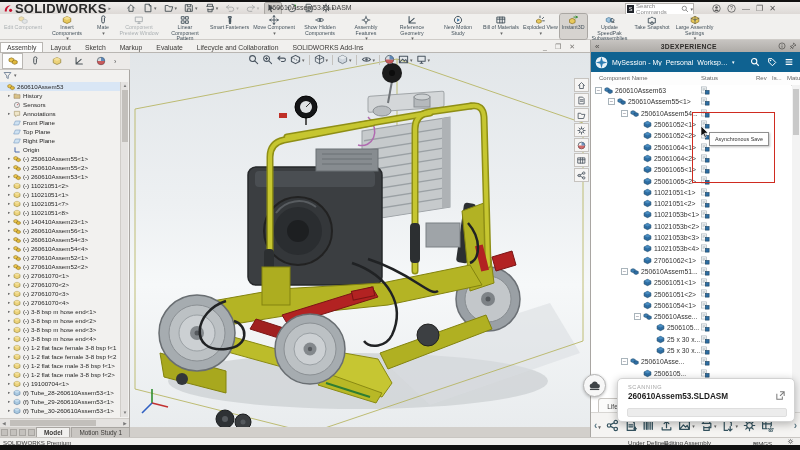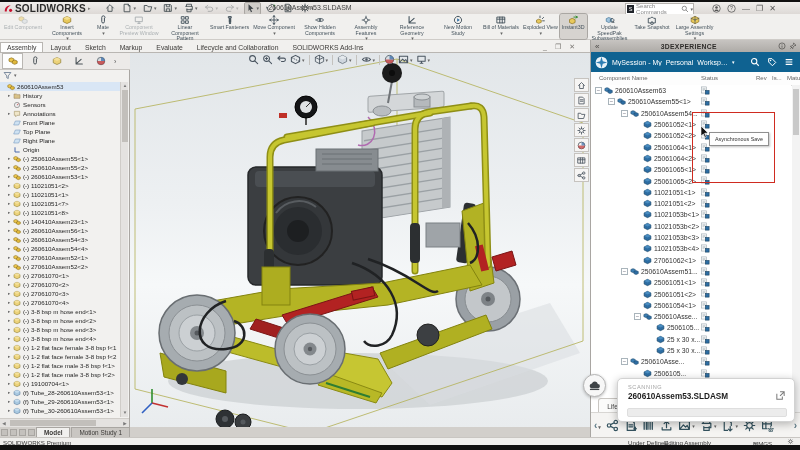--- a/index.html
+++ b/index.html
@@ -7,21 +7,21 @@
          font-family:"Liberation Sans",sans-serif;-webkit-font-smoothing:antialiased;}
   .abs{position:absolute;}
   .nosel{user-select:none;}
   
   #strip-top{left:0;top:0;width:800px;height:2px;background:#111;}
   #strip-bottom{left:0;top:445px;width:800px;height:5px;background:#111;}
   
   #titlebar{left:0;top:2px;width:800px;height:12px;background:linear-gradient(#f0eeec,#ddd9d6);
             display:flex;align-items:center;font-size:7px;color:#333;}
   #sw-logo{display:flex;align-items:center;gap:2px;padding-left:4px;}
-  #sw-logo b{font-size:10px;color:#2b2b2b;letter-spacing:.2px;}
+  #sw-logo b{font-size:13px;color:#2b2b2b;letter-spacing:.2px;}
   #qat{display:flex;align-items:center;gap:5px;margin-left:14px;}
   .qbtn{display:flex;align-items:center;height:11px;padding:0 1px;border-radius:1px;}
   .qbtn.pressed{background:#cfccc8;outline:1px solid #a9a6a2;}
   .qbtn.dis{opacity:.38;}
   .caret{font-size:5px;color:#666;margin-left:1px;}
   #doc-title{position:absolute;left:230px;top:0;width:160px;height:12px;line-height:12px;
              text-align:center;font-size:7px;color:#444;}
   #search-box{position:absolute;left:625px;top:1px;width:67px;height:10px;background:#fff;
               border:1px solid #b5b2ae;display:flex;align-items:center;font-size:6px;color:#8a8a8a;}
   #search-badge{width:8px;height:8px;background:#20242a;color:#fff;font-size:5.5px;line-height:8px;

